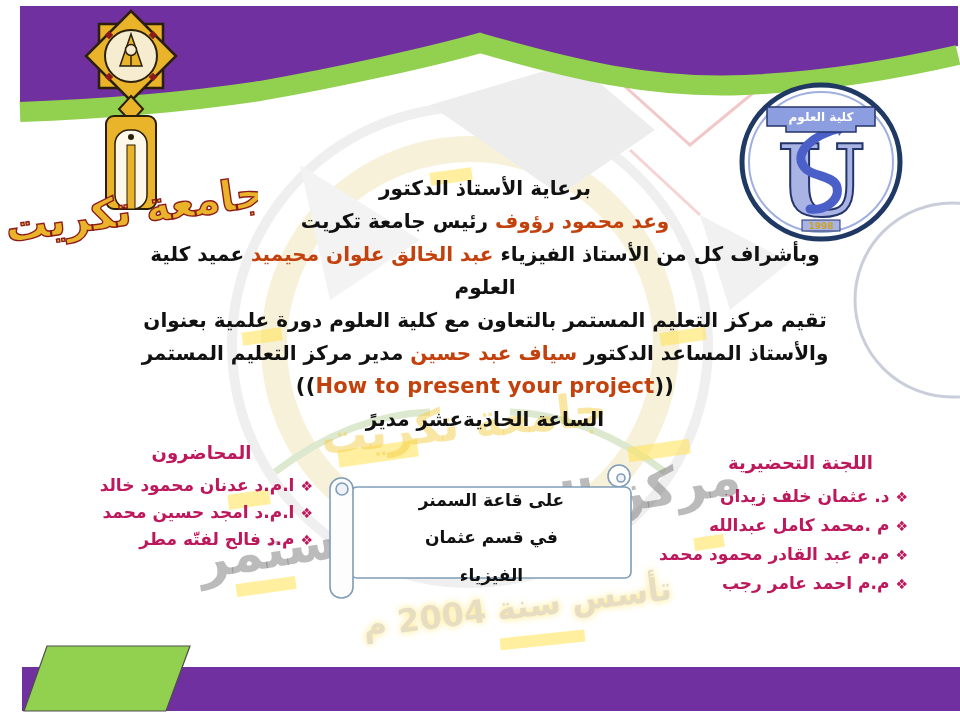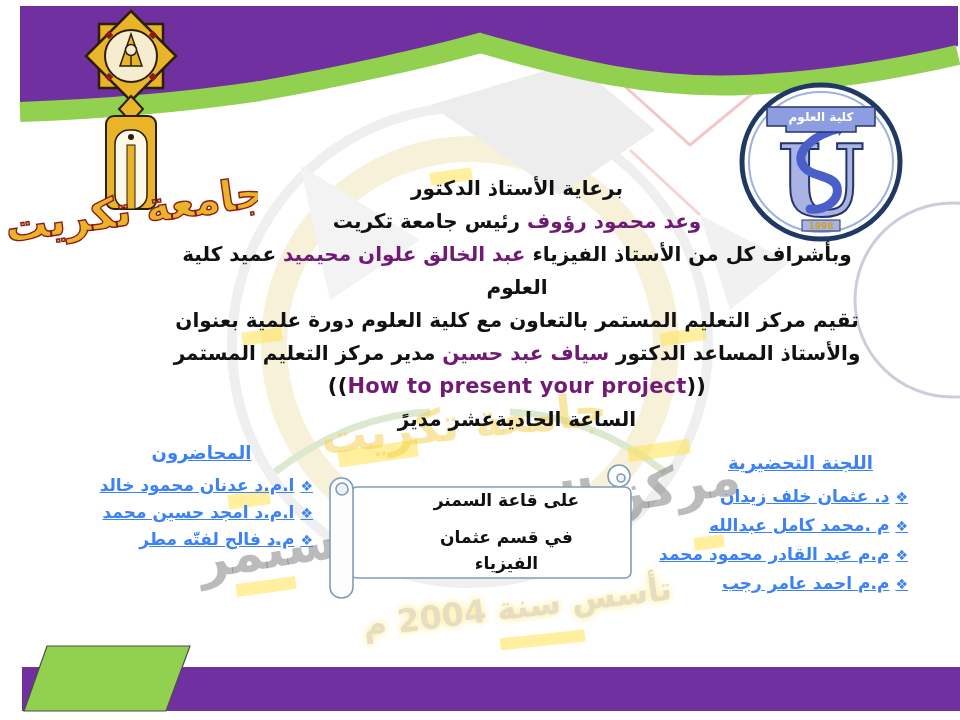--- a/index.html
+++ b/index.html
@@ -8,42 +8,42 @@
   .abs{position:absolute;}
   svg{display:block;}
   
   .wm{position:absolute;z-index:1;white-space:nowrap;font-weight:bold;pointer-events:none;}
   .wm-univ{left:320px;top:396px;font-size:46px;color:rgba(243,206,70,0.50);transform:rotate(-6deg);}
   .wm-center{left:195px;top:488px;font-size:52px;color:rgba(105,105,105,0.45);transform:rotate(-9deg);}
   .wm-founded{left:362px;top:588px;font-size:32px;color:#e6ddc2;transform:rotate(-7deg);
               text-shadow:0 0 7px rgba(255,230,110,0.9);}
   
   .center-text{left:135px;top:172px;width:700px;z-index:3;direction:rtl;text-align:center;
-               font-weight:bold;font-size:20px;color:#111;line-height:33px;margin-left:32px;}
-  .red{color:#701a75;}
+               font-weight:bold;font-size:20px;color:#111;line-height:33px;}
+  .red{color:#c2410c;}
   .eng-line{font-size:21px;letter-spacing:0.2px;}
   .eng-line .paren{color:#111;}
   
-  .list-block{z-index:3;direction:rtl;font-weight:bold;color:#3b82f6;text-decoration:underline;}
+  .list-block{z-index:3;direction:rtl;font-weight:bold;color:#be185d;}
   .lecturers{left:55px;top:442px;width:258px;}
   .committee{left:638px;top:452px;width:270px;}
   .list-heading{font-size:18px;text-align:right;}
   .lecturers .list-heading{margin-left:35px;text-align:center;}
   .committee .list-heading{margin-left:55px;text-align:center;}
   .list-items{margin-top:9px;}
   .list-item{font-size:17px;text-align:right;line-height:26px;white-space:nowrap;}
   .committee .list-item{line-height:28px;}
   .bullet{font-size:14px;margin-left:6px;}
   
   .scroll-wrap{left:323px;top:456px;width:320px;height:150px;z-index:2;}
-  .venue-text{left:355px;top:486px;width:255px;z-index:3;direction:rtl;text-align:center;
+  .venue-text{left:340px;top:486px;width:255px;z-index:3;direction:rtl;text-align:center;
               font-weight:bold;font-size:17px;color:#111;padding-left:24px;}
   .venue-line1{margin-top:4px;}
   .venue-line2{margin-top:17px;}
-  .venue-line3{margin-top:6px;}
+  .venue-line3{margin-top:18px;}
   
   .univ-logo{left:8px;top:4px;z-index:4;}
   .college-logo{left:738px;top:82px;z-index:4;}
 </style>
 </head>
 <body>
 
 <div class="page">
 
   <svg class="abs" style="left:0;top:0;z-index:0;" width="960" height="720" viewBox="0 0 960 720">

